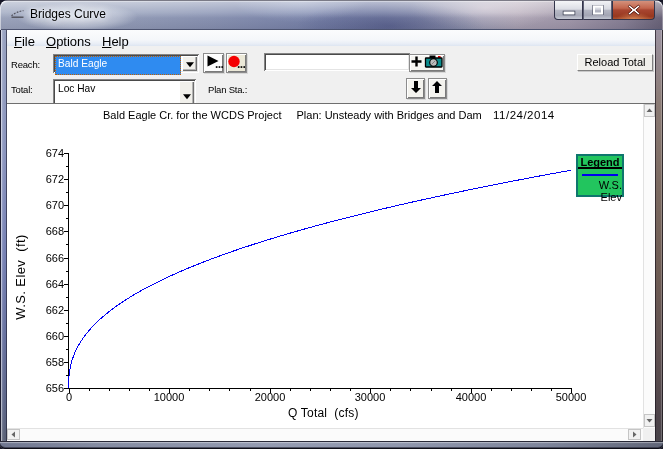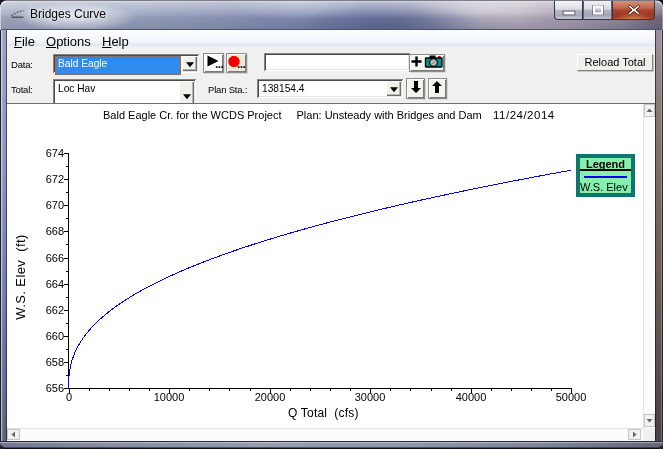--- a/index.html
+++ b/index.html
@@ -59,24 +59,24 @@
   box-shadow:inset 1px 1px 0 #fff, inset -1px -1px 0 #6f6f6f, inset -2px -2px 0 #b4b4b4;border:0px;}
 .combo .dd i{position:absolute;left:50%;top:50%;transform:translate(-50%,-36%);width:0;height:0;
   border-left:4px solid transparent;border-right:4px solid transparent;border-top:5px solid #000;}
 
 #chartpanel{position:absolute;left:0;top:73px;width:648px;height:338px;background:#fff;border-top:1px solid #6f6f6f;}
 #vscroll{position:absolute;left:636px;top:74px;width:12px;height:324px;background:#fbfbfb;border-left:1px solid #e2e2e2}
 #hscroll{position:absolute;left:0;top:398px;width:636px;height:13px;background:#fbfbfb;border-top:1px solid #e2e2e2}
 .sbtn{position:absolute;background:#f1f1f1;border:1px solid #c5c5c5}
 #corner{position:absolute;left:636px;top:398px;width:12px;height:13px;background:#f0f0f0}
 
-#legend{position:absolute;left:569px;top:124px;width:59px;height:43px;background:#86efac;border:4px solid #0f766e;font-size:11px}
+#legend{position:absolute;left:569px;top:124px;width:48px;height:43px;background:#22c55e;border:2px solid #0f766e;font-size:11px}
 #legend .hd{font-weight:bold;text-align:center;border-bottom:2px solid #000;height:13px;line-height:13px}
 #legend .ln{margin:5px 4px 0 4px;height:0;border-top:2px solid #0000ee}
-#legend .tx{text-align:left;margin-top:3px;font-size:11px}
+#legend .tx{text-align:right;margin-top:3px;font-size:11px}
 </style></head>
 <body>
 <div id="frame"></div>
 <div id="tbar">
     <div class="darkedge"></div>
     <div id="tglow"></div>
   </div>
 <div id="brd-l"></div>
 <div id="brd-r"></div>
 <div id="brd-b"></div>
@@ -104,21 +104,21 @@
     </svg>
   </div>
 
 <div id="client">
   <div id="menubar">
     <span style="left:7px"><u>F</u>ile</span>
     <span style="left:39px"><u>O</u>ptions</span>
     <span style="left:95px"><u>H</u>elp</span>
   </div>
 
-  <label style="left:4px;top:29px">Data:</label>
+  <label style="left:4px;top:29px">Reach:</label>
   <div class="combo" style="left:46px;top:24px;width:146px;height:19px">
     <div class="fld" style="background:#2f8bf0;color:#fff;right:18px;border:1px dotted #c06000;padding:1px 0 16px 2px">Bald Eagle</div>
     <button class="dd">
         <i></i>
       </button>
   </div>
   <button class="btn3d" style="position:absolute;left:196px;top:23px;width:21px;height:20px;background:#fdfdfd;padding:0">
     <svg width="18" height="16" viewBox="0 0 18 16">
         <path d="M2.5 1.5 L13.5 7 L2.5 12.5 Z" fill="#000"></path>
         <rect x="10.8" y="12.2" width="1.7" height="1.7" fill="#000"></rect>
@@ -150,26 +150,20 @@
   <button style="position:absolute;left:570px;top:23.5px;width:76px;height:17px;background:#f0efeb;border:1px solid #808080;border-top-color:#fff;border-left-color:#fff;box-shadow:1px 1px 0 #c8c8c8;font-size:11px;font-family:'Liberation Sans',sans-serif;padding:0">Reload Total</button>
 
   <label style="left:4px;top:54px">Total:</label>
   <div class="combo" style="left:46px;top:49px;width:143px;height:33px">
     <div class="fld">Loc Hav</div>
     <button class="dd">
         <i></i>
       </button>
   </div>
   <label style="left:201px;top:54px">Plan Sta.:</label>
-  <div class="combo" style="left:250px;top:49px;width:146px;height:19px">
-    <div class="fld">138154.4</div>
-    <button class="dd">
-        <i></i>
-      </button>
-  </div>
   <button class="btn3d" style="position:absolute;left:399px;top:48px;width:19px;height:21px;padding:0">
     <svg width="12" height="14" viewBox="0 0 12 14">
         <path d="M6 13 L1 8 L4 8 L4 1 L8 1 L8 8 L11 8 Z" fill="#000"></path>
       </svg>
   </button>
   <button class="btn3d" style="position:absolute;left:420.5px;top:48px;width:19px;height:21px;padding:0">
     <svg width="12" height="14" viewBox="0 0 12 14">
         <path d="M6 1 L11 6 L8 6 L8 13 L4 13 L4 6 L1 6 Z" fill="#000"></path>
       </svg>
   </button>

